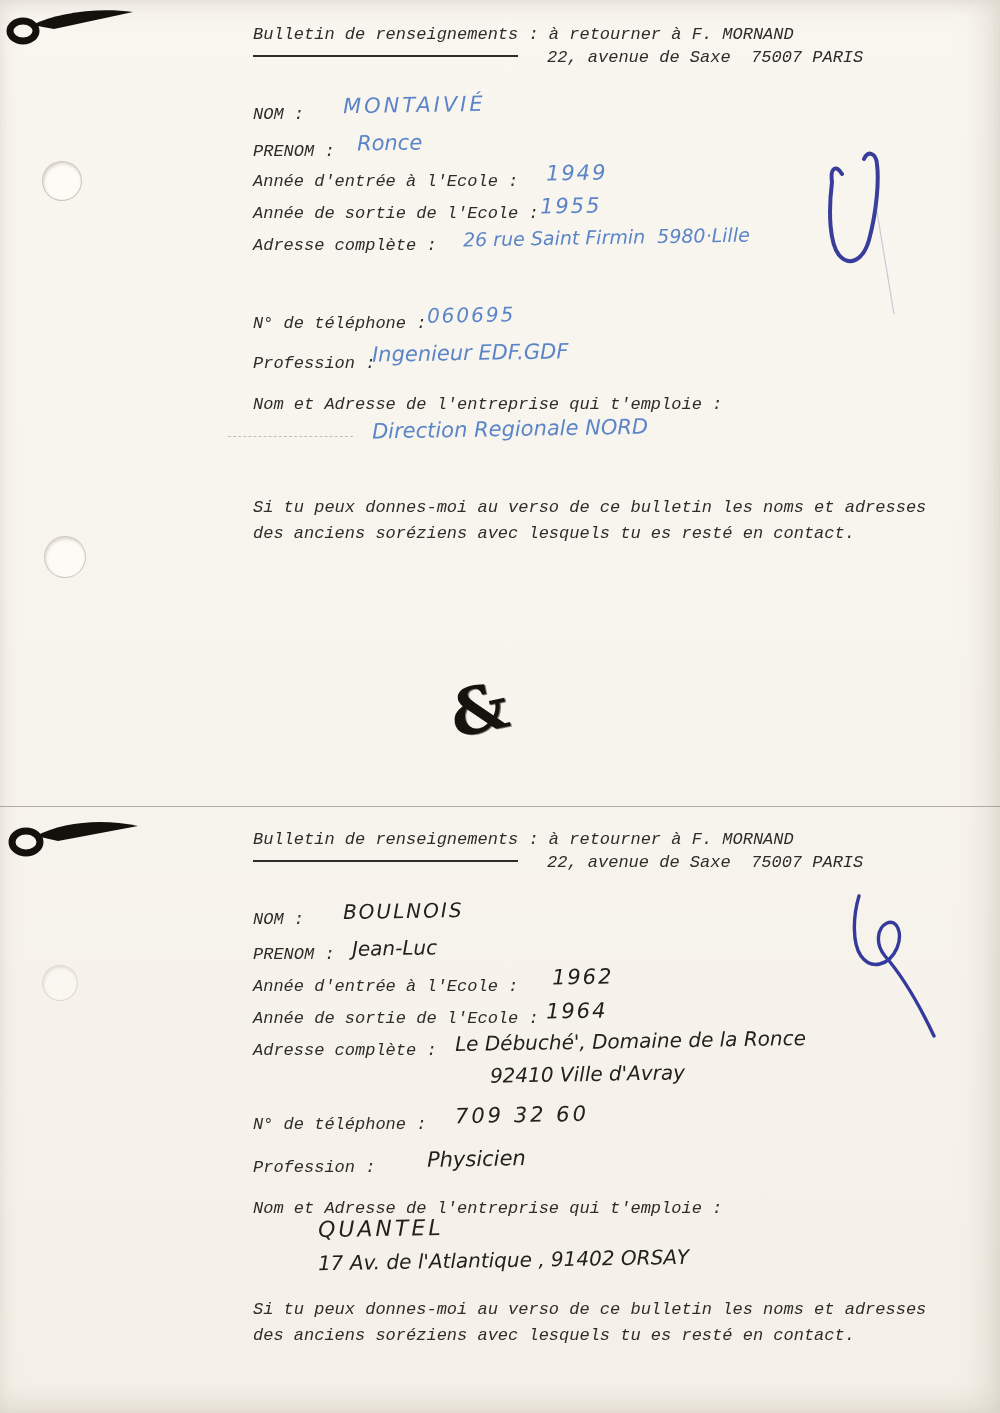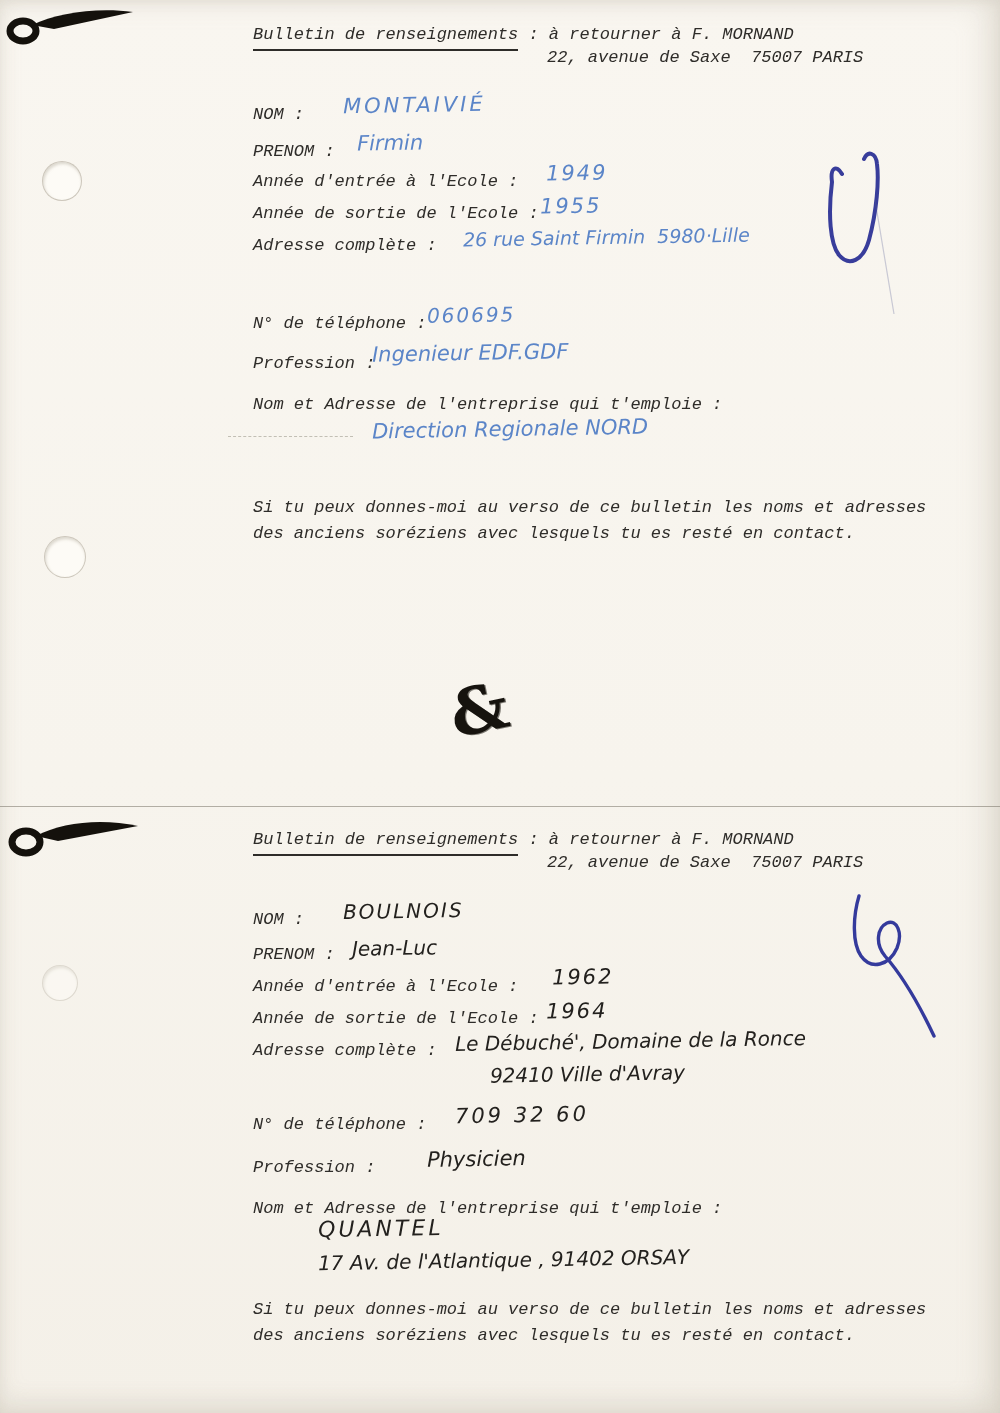--- a/index.html
+++ b/index.html
@@ -17,21 +17,21 @@
   .abs{position:absolute;white-space:pre;}
   .typed{
     font-family:"Liberation Mono","DejaVu Sans Mono",monospace;
     font-style:italic;
     font-size:17px;
     color:#2e2c29;
     letter-spacing:0;
   }
   .title-underline{
     border-bottom:2px solid #2e2c29;
-    padding-bottom:5px;
+    padding-bottom:11px;
   }
   .hand-blue{
     font-family:"DejaVu Sans",sans-serif;
     font-style:italic;
     color:#5b85c8;
     transform:rotate(-1deg);
   }
   .hand-black{
     font-family:"DejaVu Sans",sans-serif;
     font-style:italic;
@@ -77,21 +77,21 @@
   <div class="punch-hole" style="left:44px;top:536px;width:40px;height:40px;"></div>
   <div class="punch-hole" style="left:42px;top:965px;width:34px;height:34px;opacity:0.6;"></div>
 
   <div class="abs typed" style="left:253px;top:25px;"><span class="title-underline">Bulletin de renseignements</span><span> : à retourner à F. MORNAND</span></div>
   <div class="abs typed" style="left:547px;top:48px;">22, avenue de Saxe  75007 PARIS</div>
 
   <div class="abs typed" style="left:253px;top:105px;">NOM :</div>
   <div class="abs hand-blue" style="left:343px;top:93px;font-size:21px;letter-spacing:3px;">MONTAIVIÉ</div>
 
   <div class="abs typed" style="left:253px;top:142px;">PRENOM :</div>
-  <div class="abs hand-blue" style="left:357px;top:131px;font-size:21px;">Firmin</div>
+  <div class="abs hand-blue" style="left:357px;top:131px;font-size:21px;">Ronce</div>
 
   <div class="abs typed" style="left:253px;top:172px;">Année d'entrée à l'Ecole :</div>
   <div class="abs hand-blue" style="left:546px;top:161px;font-size:21px;letter-spacing:2px;">1949</div>
 
   <div class="abs typed" style="left:253px;top:204px;">Année de sortie de l'Ecole :</div>
   <div class="abs hand-blue" style="left:540px;top:194px;font-size:21px;letter-spacing:2px;">1955</div>
 
   <div class="abs typed" style="left:253px;top:236px;">Adresse complète :</div>
   <div class="abs hand-blue" style="left:463px;top:226px;font-size:19px;">26 rue Saint Firmin  5980·Lille</div>
 

